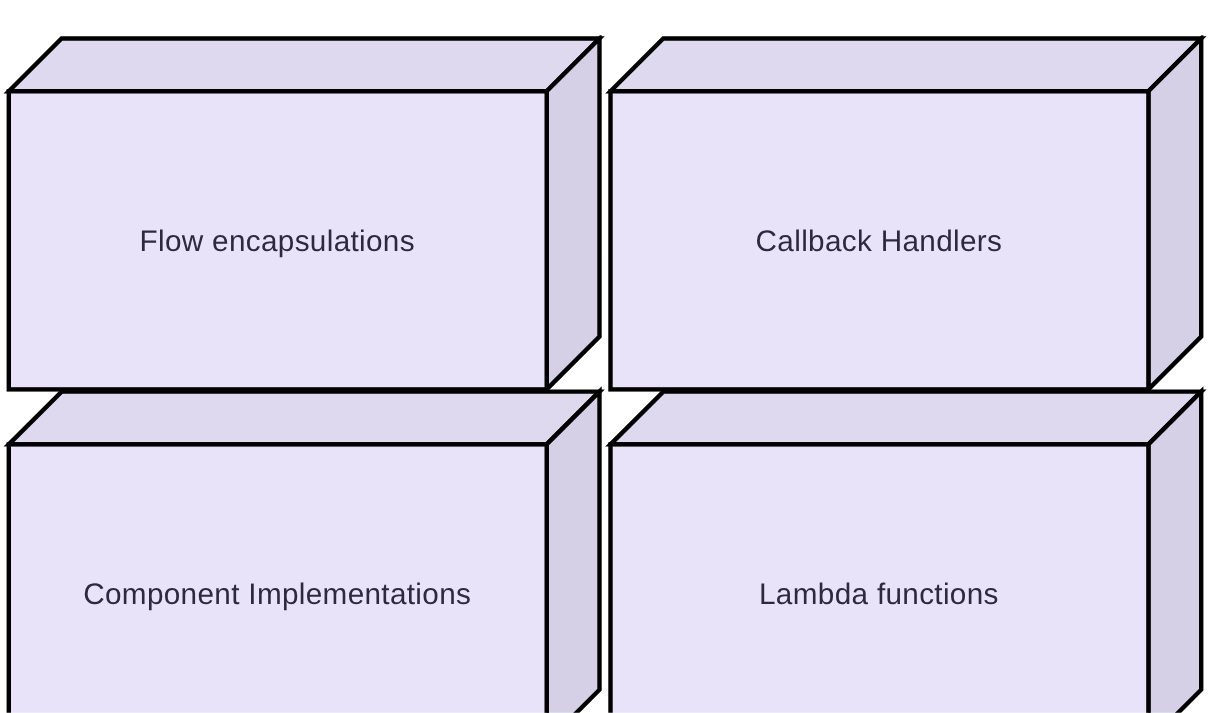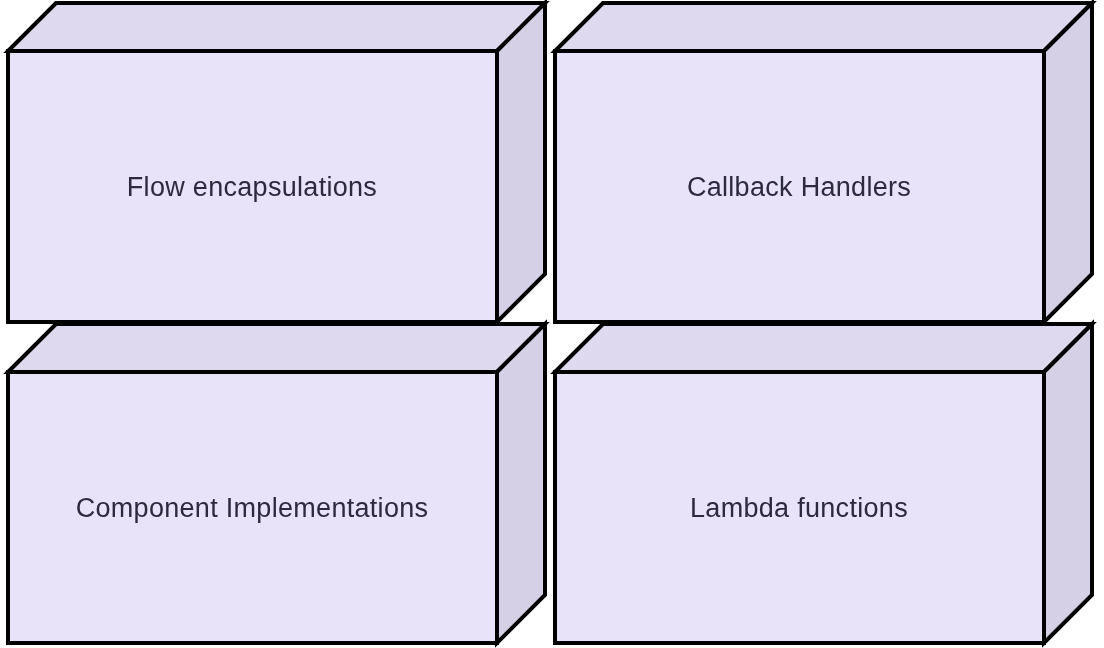--- a/index.html
+++ b/index.html
@@ -7,20 +7,21 @@
     padding: 0;
     background: #ffffff;
     width: 1104px;
     height: 648px;
     overflow: hidden;
     font-family: "Liberation Sans", sans-serif;
   }
   .diagram-wrap {
     width: 1104px;
     height: 504px;
+    margin-top: 32px;
   }
   svg { display: block; }
   .edge {
     stroke: #000000;
     stroke-width: 4;
     stroke-linejoin: miter;
   }
   .node-label {
     font-family: "Liberation Sans", sans-serif;
     font-size: 27px;

